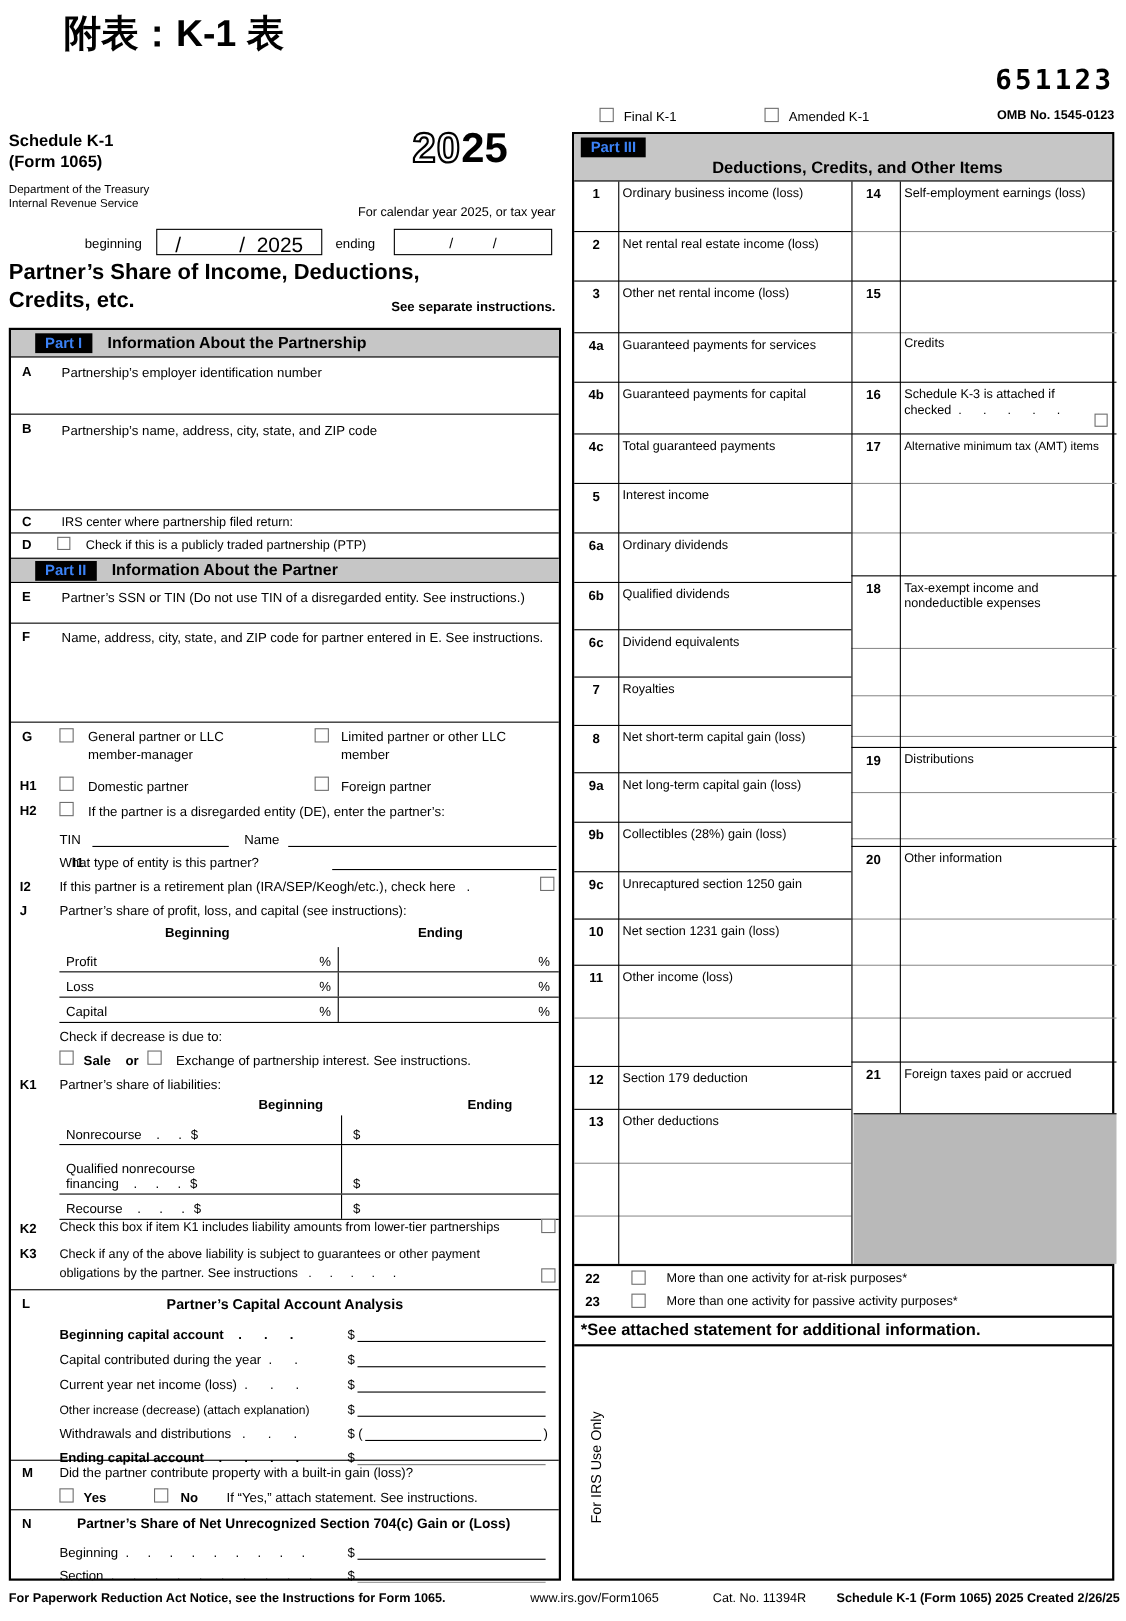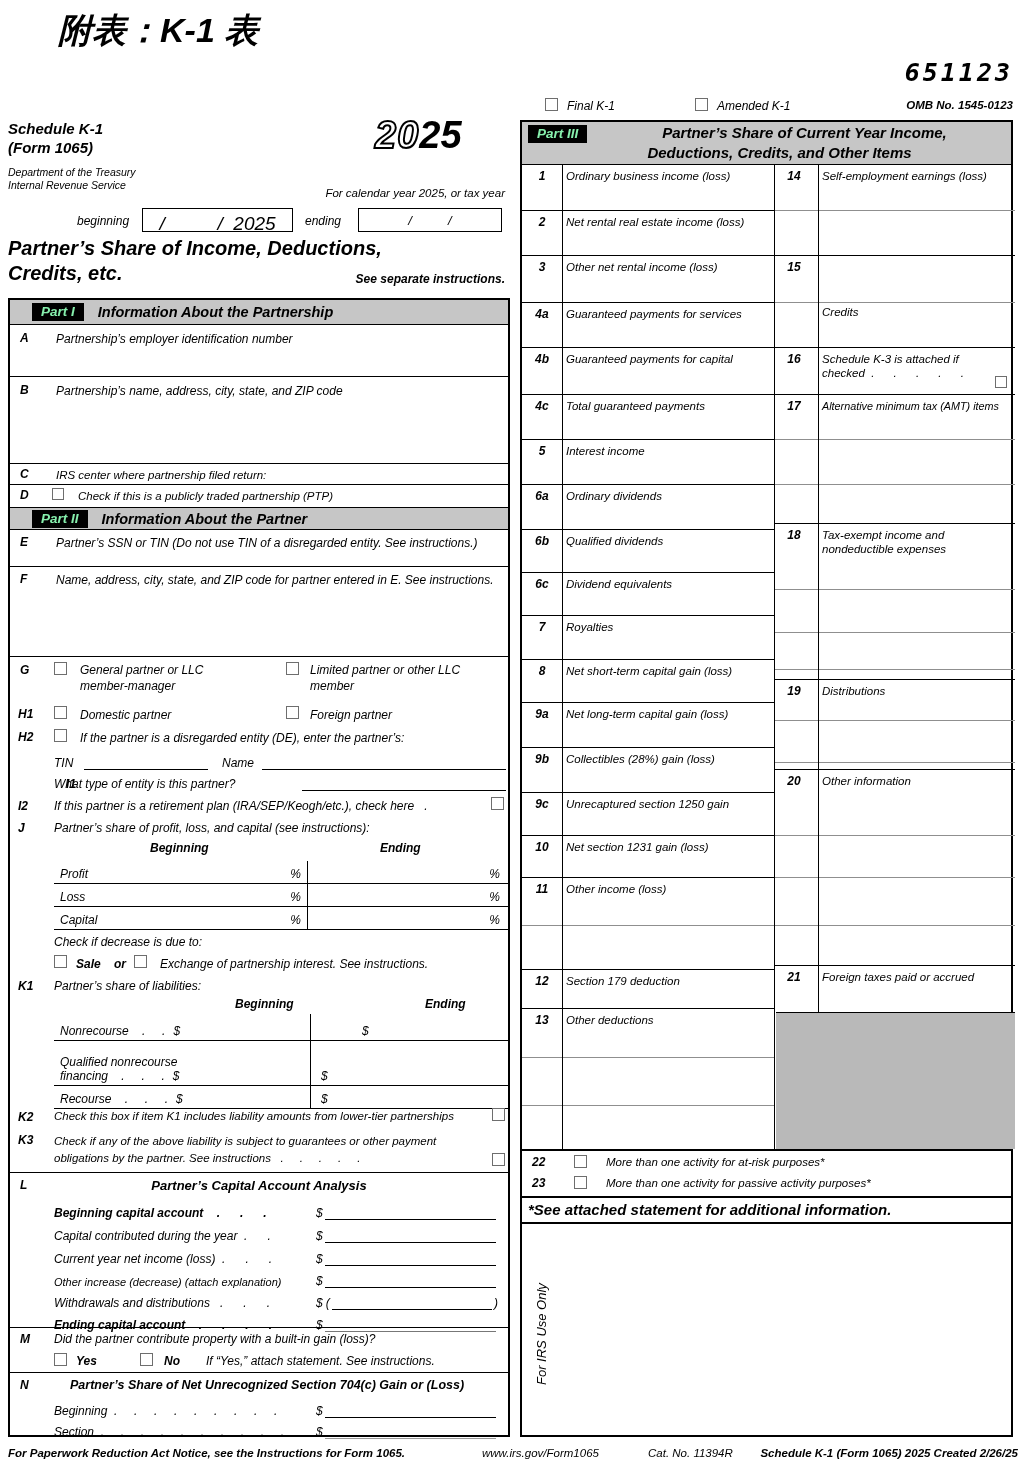--- a/index.html
+++ b/index.html
@@ -1,32 +1,32 @@
 <!DOCTYPE html>
 <html><head>
 <meta charset="utf-8">
 <style>
   * { box-sizing: border-box; margin: 0; padding: 0; }
   html,body { background:#fff; }
   .page {
     position: relative; width: 1024px; height: 1474px; background: #fff;
-    font-family: "Liberation Sans", sans-serif; color:#000; overflow: hidden; font-style: italic;
+    font-family: "Liberation Sans", sans-serif; color:#000; overflow: hidden;
   }
   .abs { position: absolute; }
   .b { font-weight: bold; }
   .pre { white-space: pre-wrap; }
   .cb { display:inline-block; width:13px; height:13px; border:1.5px solid #6e6e6e; background:#fff; }
   .cb.abs { position:absolute; }
   .ln { position:absolute; border-bottom:1.1px solid #000; height:1px; }
   .flexline { flex:1 1 auto; border-bottom:1.1px solid #000; height:13px; margin:0 2px; min-width:10px; }
 
   
   #leftcol { position:absolute; left:8px; top:298px; width:502px; height:1139px; border:2px solid #000; }
   .bar { position:absolute; left:0; right:0; background:#c6c6c6; border-bottom:1.6px solid #000; display:flex; align-items:center; }
-  .badge { background:#000; color:#86efac; font-weight:bold; font-size:13.5px; padding:1px 9px 2px; margin-left:22px; white-space:nowrap; }
+  .badge { background:#000; color:#3b82f6; font-weight:bold; font-size:13.5px; padding:1px 9px 2px; margin-left:22px; white-space:nowrap; }
   .bartitle { font-weight:bold; font-size:14.5px; margin-left:14px; white-space:nowrap; }
   .lrowbox { position:absolute; left:0; right:0; border-bottom:1.6px solid #000; }
   .ltr { position:absolute; left:10px; font-weight:bold; font-size:12px; }
   .ltxt { position:absolute; left:46px; right:8px; font-size:12px; line-height:1.25; }
   .sm { font-size:11.5px; }
   .sec { position:absolute; left:0; right:0; }
   .bt { border-top:1.8px solid #000; }
 
   .jtable { position:absolute; left:44px; top:204px; width:454px; }
   .jrow { display:flex; height:23px; border-bottom:1px solid #000; font-size:12px; }
@@ -210,21 +210,21 @@
       <span class="abs b" style="left:104px;top:300px;font-size:12px;">or</span>
       <span class="cb abs" style="left:124px;top:298px;"></span>
       <span class="abs" style="left:150px;top:300px;font-size:12px;">Exchange of partnership interest. See instructions.</span>
 
       <span class="ltr" style="top:322px;left:8px;">K1</span>
       <span class="abs" style="left:44px;top:322px;font-size:12px;">Partner’s share of liabilities:</span>
       <span class="abs b" style="left:225px;top:340px;font-size:12px;">Beginning</span>
       <span class="abs b" style="left:415px;top:340px;font-size:12px;">Ending</span>
 
       <div class="k1table">
-        <div class="k1row" style="height:27px;gap:41px;">
+        <div class="k1row" style="height:27px;">
           <div class="k1l">
               <span class="pre">Nonrecourse    .     .</span>
               <span class="dol">$</span>
             </div>
           <div class="k1r">
               <span>$</span>
             </div>
         </div>
         <div class="k1row" style="height:45px;">
           <div class="k1l">
@@ -317,21 +317,20 @@
         <span class="lab pre">Section  .     .     .     .     .     .     .     .     .     .</span>
           <span>$</span>
           <span class="flexline" style="border-bottom-color:#999;"></span>
       </div>
     </div>
   </div>
 
   <div id="part3">
     <div class="p3head">
       <span class="badge abs" style="left:6px;top:3px;margin-left:0;">Part III</span>
-      <div class="abs b" style="left:80px;right:4px;top:2px;text-align:center;font-size:15px;">Partner’s Share of Current Year Income,</div>
       <div class="abs b" style="left:30px;right:4px;top:22px;text-align:center;font-size:15px;">Deductions, Credits, and Other Items</div>
     </div>
 
     <div class="p3cell first" style="left:0;top:43px;width:252px;height:45px;">
         <span class="p3num">1</span>
         <span class="p3lab">Ordinary business income (loss)</span>
       </div>
     <div class="p3cell" style="left:0;top:88px;width:252px;height:45px;">
         <span class="p3num">2</span>
         <span class="p3lab">Net rental real estate income (loss)</span>

